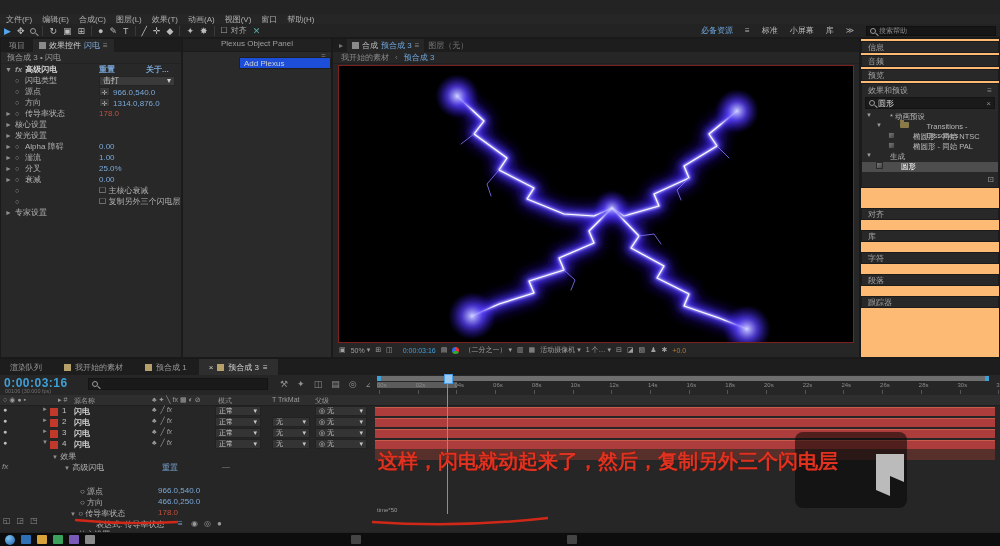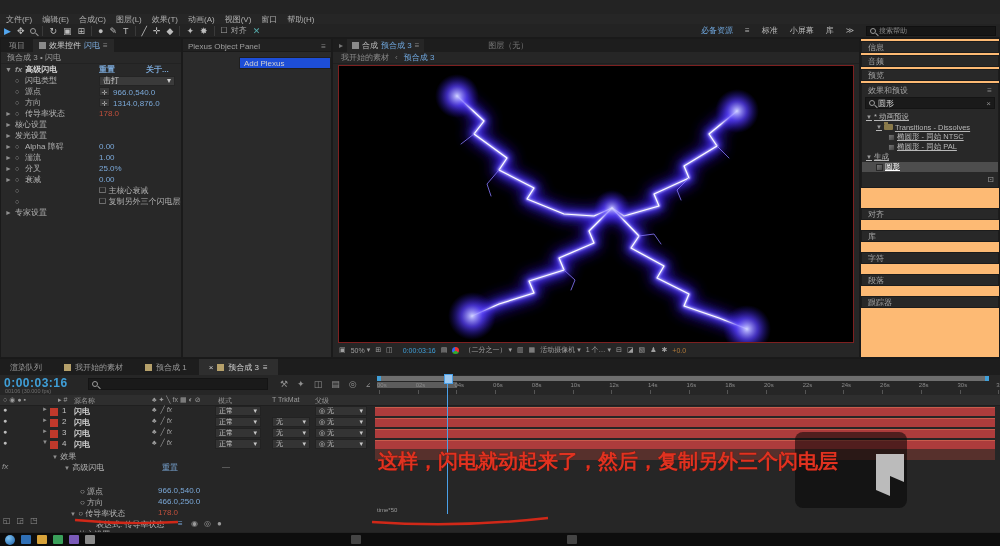--- a/index.html
+++ b/index.html
@@ -25,22 +25,22 @@
   .ws { margin-left:auto; display:flex; align-items:center; gap:12px; font-size:8px; color:#b8b8b8; }
   .ws .active { color:#6fa6dc; }
   .helpsearch { width:130px; height:10px; background:#161616; border:1px solid #101010; color:#8a8a8a;
                 font-size:7px; display:flex; align-items:center; gap:3px; padding:0 3px; }
   .mag { display:inline-block; width:6px; height:6px; border:1px solid #9a9a9a; border-radius:50%; position:relative; }
   .mag::after { content:""; position:absolute; width:4px; height:1px; background:#9a9a9a;
                 transform:rotate(45deg); left:4px; top:5px; }
 
   
   .panel { position:absolute; background:#282828; border:1px solid #1a1a1a; }
-  .phead { height:13px; background:#212121; display:flex; align-items:flex-end; gap:4px; padding:0 5px;
-           font-size:8px; color:#9f9f9f; border-bottom:1px solid #1a1a1a; }
+  .phead { height:13px; background:#212121; display:flex; align-items:center; gap:4px; padding:0 5px;
+           font-size:8px; color:#9f9f9f; border-bottom:1px solid #1a1a1a;flex-direction:column; }
   .hamb { margin-left:auto; color:#8a8a8a; }
 
   
   #fxpanel { left:0; top:38px; width:182px; height:320px; }
   .fxtabs { height:13px; background:#1d1d1d; display:flex; align-items:center; font-size:8px; }
   .fxtabs .dimtab { padding:0 8px; color:#8a8a8a; }
   .fxtabs .activetab { background:#282828; height:13px; display:flex; align-items:center; gap:3px; padding:0 6px; color:#cfcfcf; }
   .chip8 { width:7px; height:7px; background:#8a8a8a; display:inline-block; }
   .crumb { height:12px; display:flex; align-items:center; padding:0 6px; color:#9a9a9a; font-size:8px;
            border-bottom:1px solid #222; }
@@ -61,21 +61,21 @@
   
   #plexus { left:182px; top:38px; width:150px; height:320px; background:#2a2a2a; }
   .addplexus { position:absolute; left:8px; top:18px; width:92px; height:12px; background:#1d4ed8;
                border:1px solid #1f1f1f; color:#d0d0d0; font-size:8px; display:flex; align-items:center; padding:0 4px;margin-left:48px; }
 
   
   #comp { left:332px; top:38px; width:528px; height:320px; background:#262626; }
   .comptabs { height:13px; background:#1d1d1d; display:flex; align-items:center; font-size:8px; gap:4px; padding:0 6px; }
   .comptabs .activetab { background:#262626; height:13px; display:flex; align-items:center; gap:3px; padding:0 5px; }
   .comptabs .cname { color:#6fa6dc; }
-  .comptabs .dim { color:#777; margin-left:60px; }
+  .comptabs .dim { color:#777; }
   .subtabs { height:12px; display:flex; align-items:center; gap:6px; padding:0 8px; font-size:8px; background:#262626; border-bottom:1px solid #1f1f1f; }
   .subtabs .dim { color:#8a8a8a; }
   .subtabs .act { color:#6fa6dc; }
   .viewer { position:absolute; left:5px; top:26px; width:516px; height:278px; background:#000;
             border:1px solid #7d2020; }
   .comptools { position:absolute; left:0; bottom:0; width:100%; height:14px; background:#262626;
                display:flex; align-items:center; gap:5px; padding:0 6px; font-size:7px; color:#9f9f9f; }
   .comptools .tc { color:#3f9fd8; }
   .comptools .dd { display:flex; align-items:center; gap:2px; }
   .rgbdot { width:7px; height:7px; border-radius:50%;
@@ -84,21 +84,21 @@
   
   #rightcol { left:860px; top:38px; width:140px; height:320px; background:#fdba74; border-left:1px solid #1a1a1a; }
   .sidebar-sec { height:12px; background:#282828; border:1px solid #1c1c1c; display:flex; align-items:center;
                  padding:0 6px; color:#a8a8a8; font-size:8px; margin-bottom:2px; }
   .fxps { background:#282828; border:1px solid #1c1c1c; margin-bottom:2px; }
   .fxps-head { height:12px; display:flex; align-items:center; padding:0 6px; color:#a8a8a8; font-size:8px; }
   .searchrow { height:12px; margin:1px 3px; background:#1a1a1a; border:1px solid #141414; display:flex;
                align-items:center; gap:3px; padding:0 3px; color:#cfcfcf; font-size:8px; }
   .searchrow .x { margin-left:auto; color:#8a8a8a; }
   .tree { padding:2px 0 3px 0; }
-  .trow { height:10px; display:flex; align-items:center; font-size:7.5px; color:#b8b8b8; gap:2px;text-decoration:underline; }
+  .trow { height:10px; display:flex; font-size:7.5px; color:#b8b8b8; gap:18px; }
   .trow .tri { font-size:6px; color:#9a9a9a; }
   .trow.selrow { background:#4d4d4d; color:#fff; }
   .ficon { width:9px; height:6px; background:#8a7a4a; border-radius:1px; position:relative; }
   .ficon::before { content:""; position:absolute; top:-2px; left:0; width:4px; height:2px; background:#8a7a4a; }
   .picon { width:7px; height:7px; background:linear-gradient(135deg,#777,#444); border:1px solid #2a2a2a; }
   .tree-foot { height:12px; display:flex; justify-content:flex-end; padding:0 4px; color:#9a9a9a; font-size:8px; }
 
   
   #timeline { position:absolute; left:0; top:358px; width:1000px; height:174px; background:#262626; border-top:1px solid #191919; }
   .tl-tabs { height:16px; background:#1d1d1d; display:flex; align-items:center; font-size:8px; gap:2px; }

